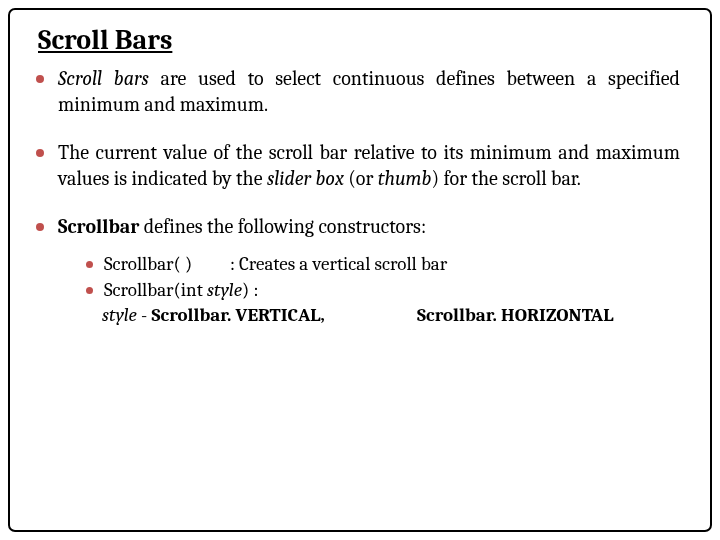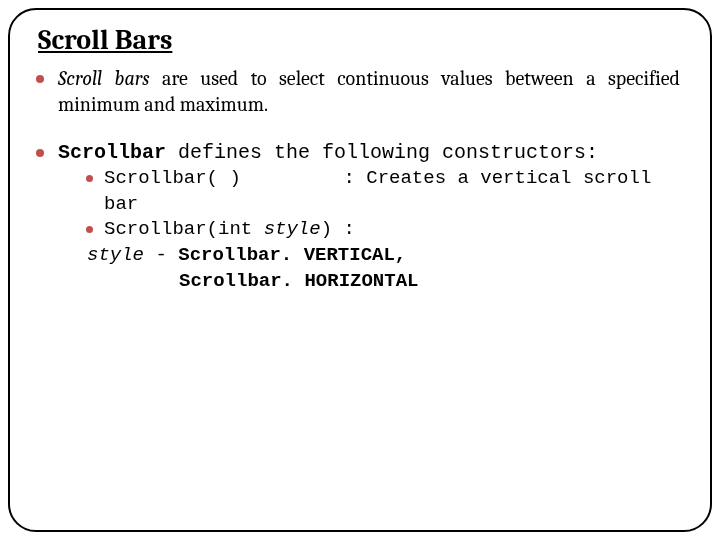--- a/index.html
+++ b/index.html
@@ -11,21 +11,21 @@
     color: #000;
     position: relative;
   }
   .slide-frame {
     position: absolute;
     top: 8px;
     left: 8px;
     right: 8px;
     bottom: 8px;
     border: 2px solid #000;
-    border-radius: 28px;
+    border-radius: 7px;
     padding: 14px 30px 18px 26px;
   }
   .title {
     font-size: 28px;
     font-weight: bold;
     text-decoration: underline;
     margin-bottom: 10px;
     margin-left: 2px;
   }
   .bullets {
@@ -44,21 +44,21 @@
     position: absolute;
     left: 0;
     top: 9px;
     width: 8px;
     height: 8px;
     background: #c0504d;
     border-radius: 50%;
   }
   .sub-bullets {
     list-style: none;
-    margin-top: 0;
+    margin-top: 12px;
     margin-left: 28px;
   }
   .sub-item {
     position: relative;
     padding-left: 18px;
     font-size: 19px;
     line-height: 1.35;
   }
   .sub-item::before {
     content: "";
@@ -66,42 +66,45 @@
     left: 0;
     top: 9px;
     width: 7px;
     height: 7px;
     background: #c0504d;
     border-radius: 50%;
   }
   .italic { font-style: italic; text-align: right; }
   .bold { font-weight: bold; }
   .constructor-line {
-    margin-left: 29px;
+    margin-left: 44px;
     font-size: 19px;
     line-height: 1.35;
   }
   .horiz { display: inline-block; margin-left: 92px; }
 </style>
 </head>
 <body>
 
 <div class="slide-frame">
 
   <h1 class="title">Scroll Bars</h1>
 
   <ul class="bullets">
 
     <li class="b-item justify">
-      <span class="italic">Scroll bars</span><span> are used to select continuous values between a specified minimum and maximum.</span>
+      <span class="italic">Scroll bars</span><span> are used to select continuous defines between a specified minimum and maximum.</span>
     </li>
 
 
+    <li class="b-item justify">
+      <span>The current value of the scroll bar relative to its minimum and maximum values is indicated by the </span><span class="italic">slider box</span><span> (or </span><span class="italic">thumb</span><span>) for the scroll bar.</span>
+    </li>
 
-    <li class="b-item" style="margin-bottom:4px;font-family:Liberation Mono, monospace;">
+    <li class="b-item" style="margin-bottom:4px;">
       <span class="bold">Scrollbar</span><span> defines the following constructors:</span>
 
       <ul class="sub-bullets">
         <li class="sub-item">
           <span>Scrollbar( )</span><span>&nbsp;&nbsp;&nbsp;&nbsp;&nbsp;&nbsp;&nbsp;&nbsp;&nbsp;</span><span>: Creates a vertical scroll bar</span>
         </li>
         <li class="sub-item">
           <span>Scrollbar(int </span><span class="italic">style</span><span>) :</span>
         </li>
       </ul>

